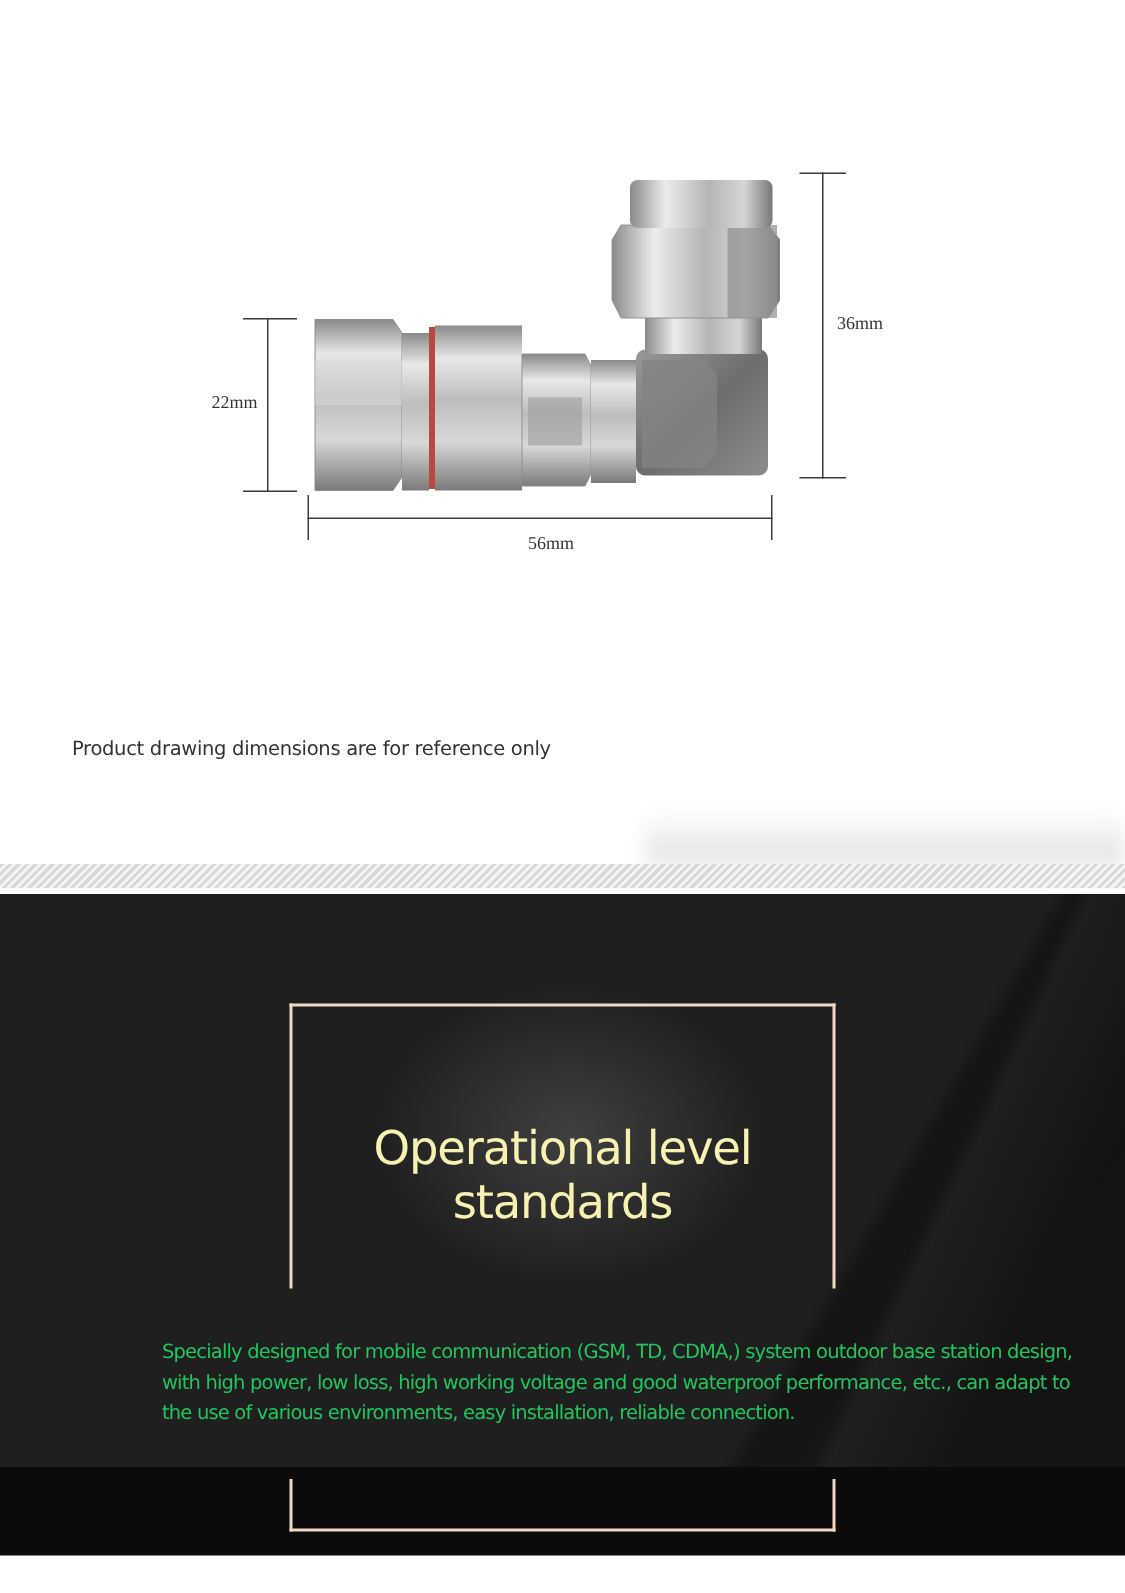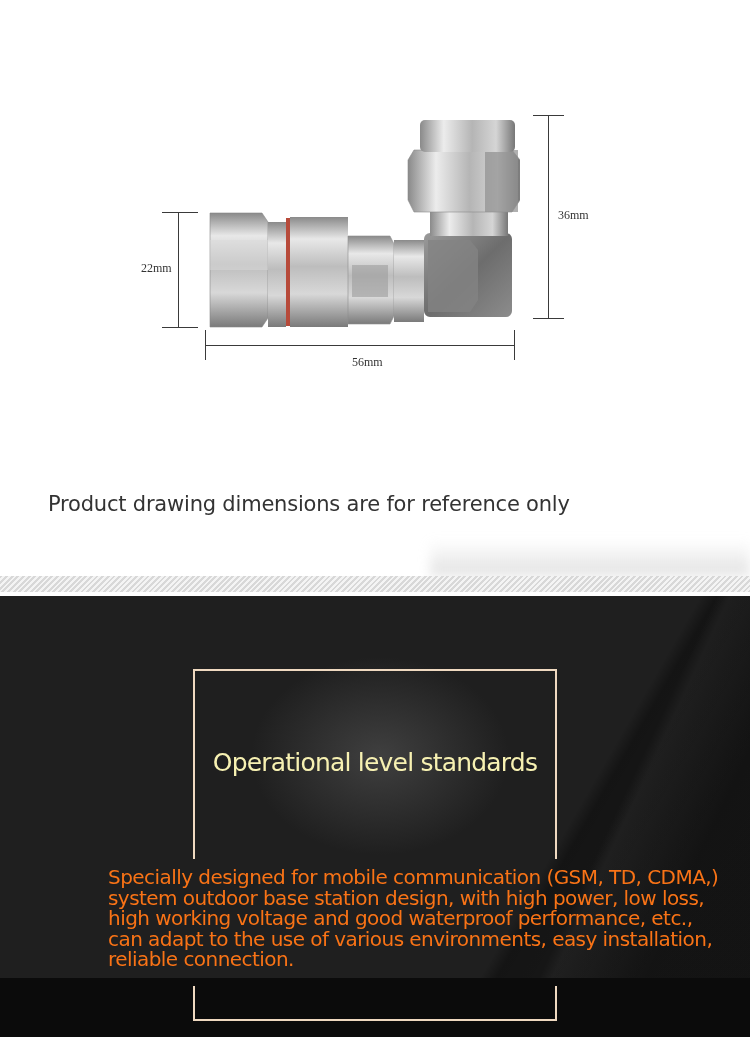--- a/index.html
+++ b/index.html
@@ -2,33 +2,33 @@
 <html><head>
 <meta charset="utf-8">
 <style>
   html,body{margin:0;padding:0;}
   body{width:750px;height:1062px;position:relative;background:#ffffff;overflow:hidden;font-family:"Liberation Sans",sans-serif;}
   .abs{position:absolute;}
   
   #top{left:0;top:0;width:750px;height:576px;background:#ffffff;}
   .dimline{background:#3a3a3a;position:absolute;}
   .dimlabel{position:absolute;font-family:Liberation Serif, serif;font-size:12px;color:#333;}
-  .caption{position:absolute;left:48px;top:492px;font-family:"DejaVu Sans",sans-serif;font-size:21px;color:#333;letter-spacing:-0.2px;}
+  .caption{position:absolute;left:48px;top:492px;font-family:"DejaVu Sans",sans-serif;font-size:13px;color:#333;letter-spacing:-0.2px;}
   .shadow{position:absolute;left:430px;top:540px;width:320px;height:36px;background:linear-gradient(to bottom,rgba(255,255,255,0),rgba(200,200,200,0.55));filter:blur(6px);}
   
   #stripes{left:0;top:576px;width:750px;height:16px;background:repeating-linear-gradient(135deg,#d8d8d8 0 2px,#f4f4f4 2px 4px);}
   #whiteline{left:0;top:592px;width:750px;height:4px;background:#fff;}
   
   #dark{left:0;top:596px;width:750px;height:382px;background:#1f1f1f;overflow:hidden;}
   .glow{position:absolute;left:250px;top:60px;width:260px;height:200px;background:radial-gradient(ellipse at center,rgba(90,90,90,0.55),rgba(30,30,30,0) 70%);}
   .facet1{position:absolute;left:330px;top:-40px;width:520px;height:520px;background:linear-gradient(120deg,rgba(0,0,0,0) 48%,rgba(0,0,0,0.35) 50%,rgba(0,0,0,0.15) 70%);}
   .facet2{position:absolute;left:440px;top:-60px;width:420px;height:520px;background:linear-gradient(115deg,rgba(255,255,255,0) 46%,rgba(255,255,255,0.04) 48%,rgba(0,0,0,0.25) 62%);}
   .frame-top{position:absolute;left:193px;top:73px;width:364px;height:190px;border:2px solid #efd9c0;border-bottom:none;box-sizing:border-box;}
-  .title{position:absolute;left:193px;top:152px;width:364px;text-align:center;font-family:"DejaVu Sans",sans-serif;font-size:25px;color:#f7f1b2;letter-spacing:-0.8px;}
-  .para{position:absolute;left:108px;top:271px;width:620px;font-family:"DejaVu Sans",sans-serif;font-size:20px;line-height:20.5px;color:#f97316;letter-spacing:-0.55px;}
+  .title{position:absolute;left:193px;top:152px;width:364px;text-align:center;font-family:"DejaVu Sans",sans-serif;font-size:31px;color:#f7f1b2;letter-spacing:-0.8px;}
+  .para{position:absolute;left:108px;top:296px;width:620px;font-family:"DejaVu Sans",sans-serif;font-size:13px;line-height:20.5px;color:#22c55e;letter-spacing:-0.55px;}
   #darkband{left:0;top:978px;width:750px;height:59px;background:#0b0b0b;}
   .frame-bottom{position:absolute;left:193px;top:8px;width:364px;height:35px;border:2px solid #efd9c0;border-top:none;box-sizing:border-box;}
 </style>
 </head>
 <body>
 
 <div id="top" class="abs">
 
   <svg class="abs" style="left:200px;top:112px" width="320" height="220" viewBox="200 112 320 220">
     <defs>

